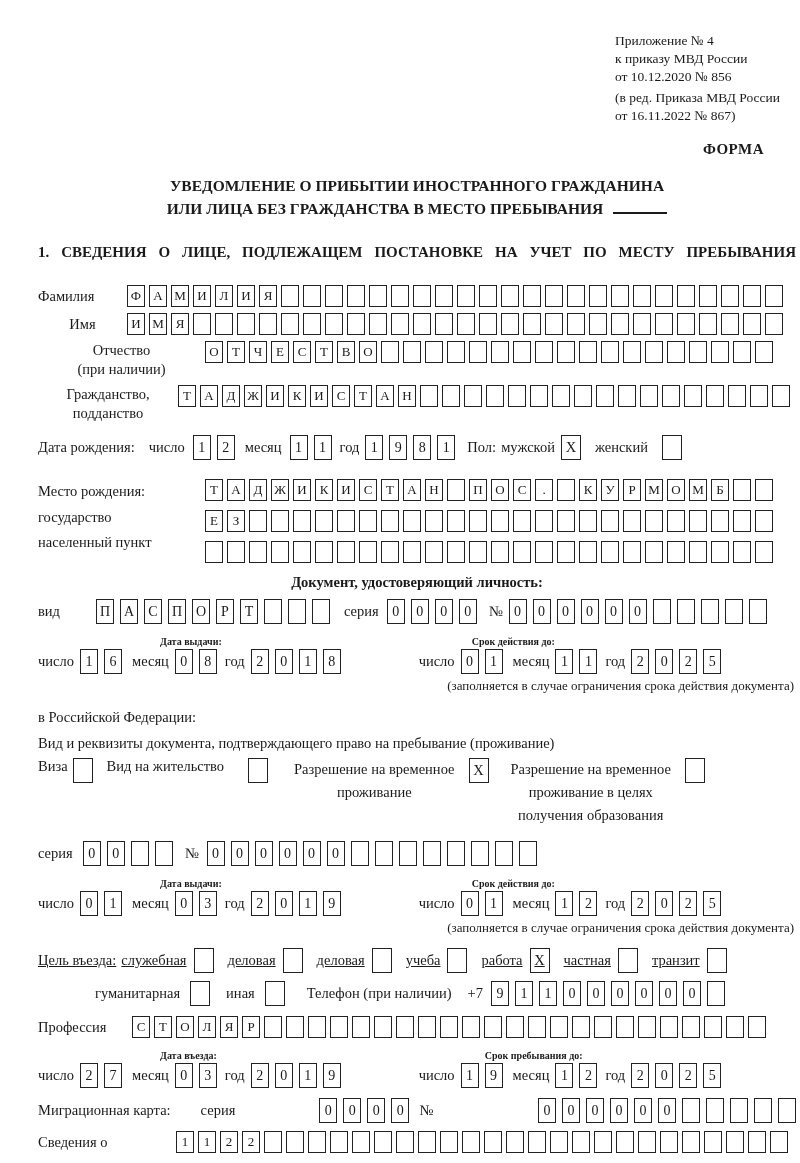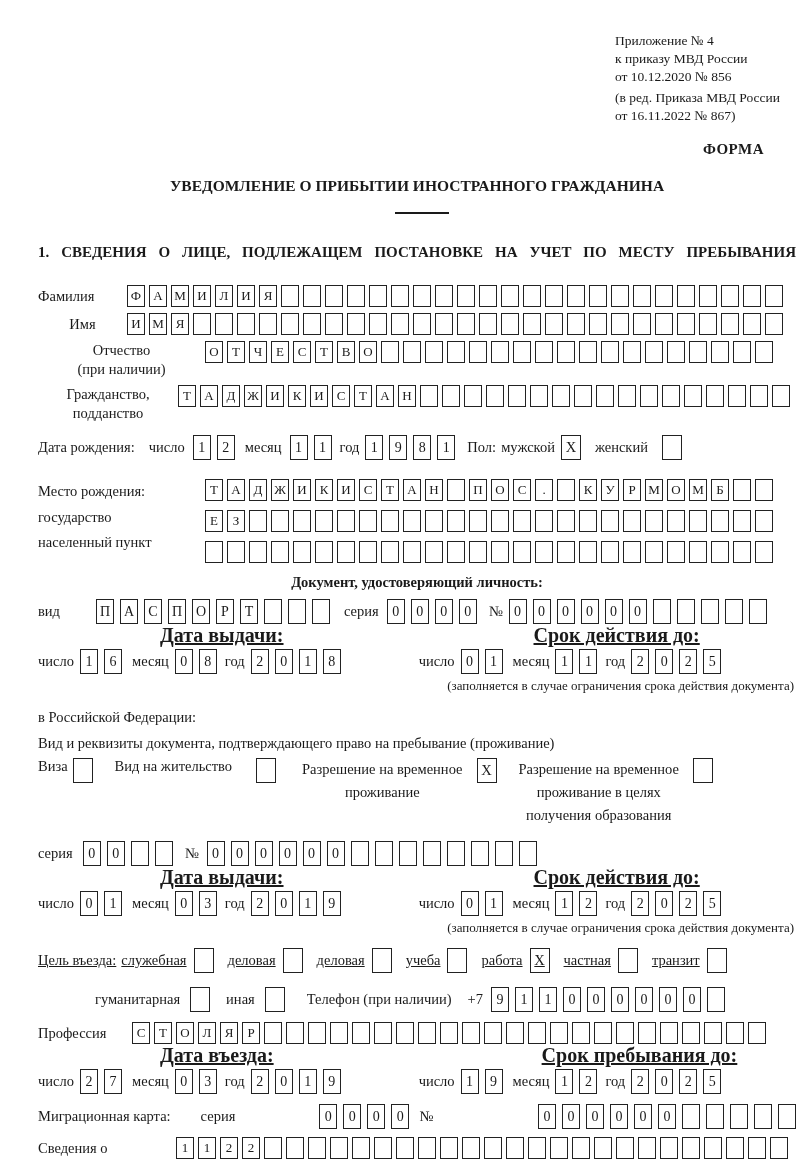--- a/index.html
+++ b/index.html
@@ -56,35 +56,35 @@
 
   .r-birthdate { margin-top: 12px; }
   .birthplace { margin-top: 19px; }
   .birthplace .lblcol { width: 167px; font-size: 14.5px; line-height: 25.5px; }
   .birthplace .cellrows .cells { margin-bottom: 9px; }
 
   .doc-heading { text-align: center; font-weight: bold; font-size: 14.5px; margin-top: 2px; }
 
   .r-doc { margin-top: 8px; }
 
-  .dates-labels { margin-top: 0; font-size: 20px; text-decoration: underline; }
+  .dates-labels { margin-top: 12px; font-size: 10px; }
   .r-dates { margin-top: 2px; }
   .r-dates .lbl { margin-right: 6px; }
   .note-right { text-align: right; padding-right: 2px; margin-top: 4px; }
 
   .residence-doc { margin-top: 10px; font-size: 14.5px; line-height: 26px; }
 
   .r-permits { margin-top: 2px; align-items: flex-start; }
   .stack { text-align: center; font-size: 14.5px; line-height: 23px; }
 
   .r-series { margin-top: 14px; }
 
   .r-purpose { margin-top: 12px; text-decoration: underline; }
   .r-purpose .checkbox { margin-left: 7px; margin-right: 14px; }
-  .r-phone { margin-top: 14px; }
+  .r-phone { margin-top: 8px; }
 
   .r-prof { margin-top: 10px; }
   .r-prof .lbl { width: 94px; }
 
   .r-migcard { margin-top: 10px; }
   .r-migcard .lbl { width: 172px; }
 
   .reps { margin-top: 8px; }
   .reps .lblcol { width: 138px; font-size: 14.5px; line-height: 23px; }
   .reps .cellrows .cells { margin-bottom: 10px; }
@@ -99,21 +99,21 @@
     <div>к приказу МВД России</div>
     <div>от 10.12.2020 № 856</div>
     <div class="part2">(в ред. Приказа МВД России</div>
     <div>от 16.11.2022 № 867)</div>
   </div>
 
   <div class="form-label">ФОРМА</div>
 
   <div class="title">
     <div>УВЕДОМЛЕНИЕ О ПРИБЫТИИ ИНОСТРАННОГО ГРАЖДАНИНА</div>
-    <div><span class="blank-line"></span></div>
+    <div><span>ИЛИ ЛИЦА БЕЗ ГРАЖДАНСТВА В МЕСТО ПРЕБЫВАНИЯ</span><span class="blank-line"></span></div>
   </div>
 
   <div class="section-heading">1. СВЕДЕНИЯ О ЛИЦЕ, ПОДЛЕЖАЩЕМ ПОСТАНОВКЕ НА УЧЕТ ПО МЕСТУ ПРЕБЫВАНИЯ</div>
 
   <div class="row r-name">
     <span class="lbl">Фамилия</span>
     <span class="cells">
         <span class="cell">Ф</span>
         <span class="cell">А</span>
         <span class="cell">М</span>
@@ -460,21 +460,21 @@
   <div class="small-note note-right">(заполняется в случае ограничения срока действия документа)</div>
 
   <div class="residence-doc">
     <div>в Российской Федерации:</div>
     <div>Вид и реквизиты документа, подтверждающего право на пребывание (проживание)</div>
   </div>
 
   <div class="row r-permits">
     <span class="lbl">Виза</span>
     <span class="checkbox" style="margin-left:5px"></span>
-    <span class="lbl" style="margin-left:22px">Вид на жительство</span>
+    <span class="lbl" style="margin-left:14px">Вид на жительство</span>
     <span class="checkbox" style="margin-left:24px"></span>
     <span class="stack" style="margin-left:26px">
       <div>Разрешение на временное</div>
       <div>проживание</div>
     </span>
     <span class="checkbox" style="margin-left:14px">X</span>
     <span class="stack" style="margin-left:22px">
       <div>Разрешение на временное</div>
       <div>проживание в целях</div>
       <div>получения образования</div>

